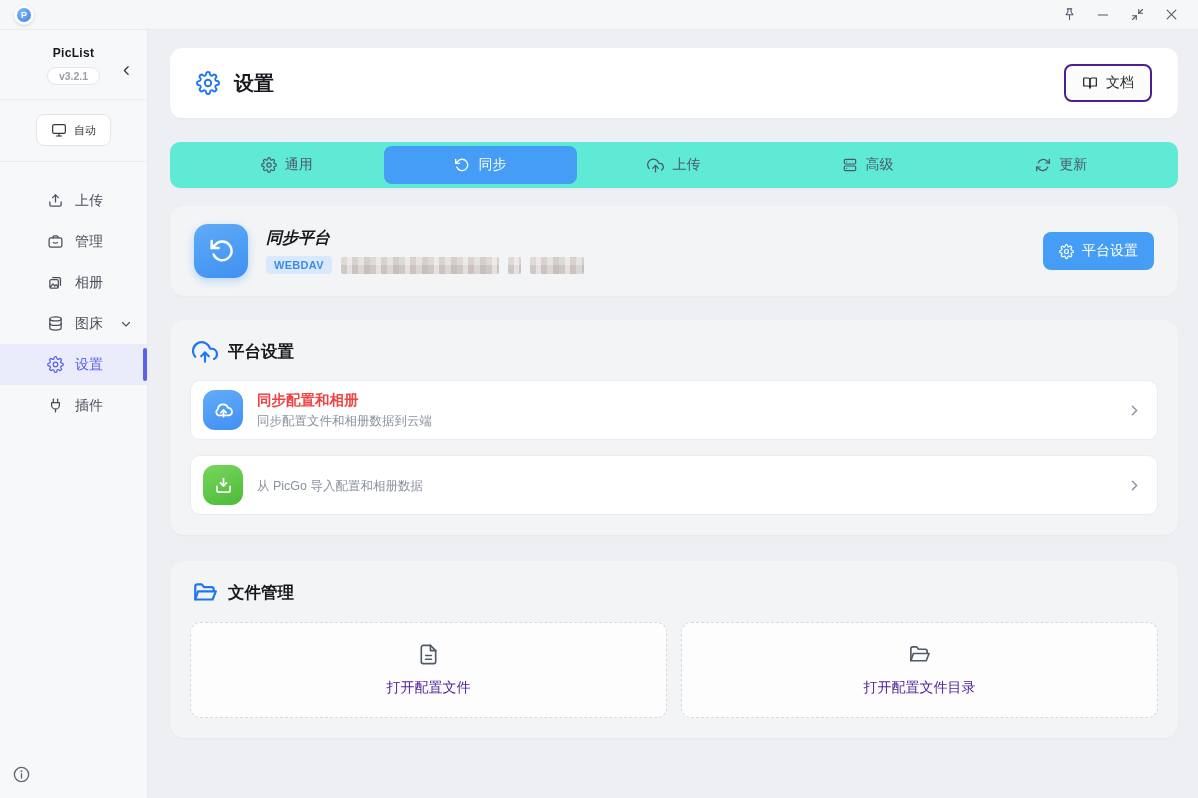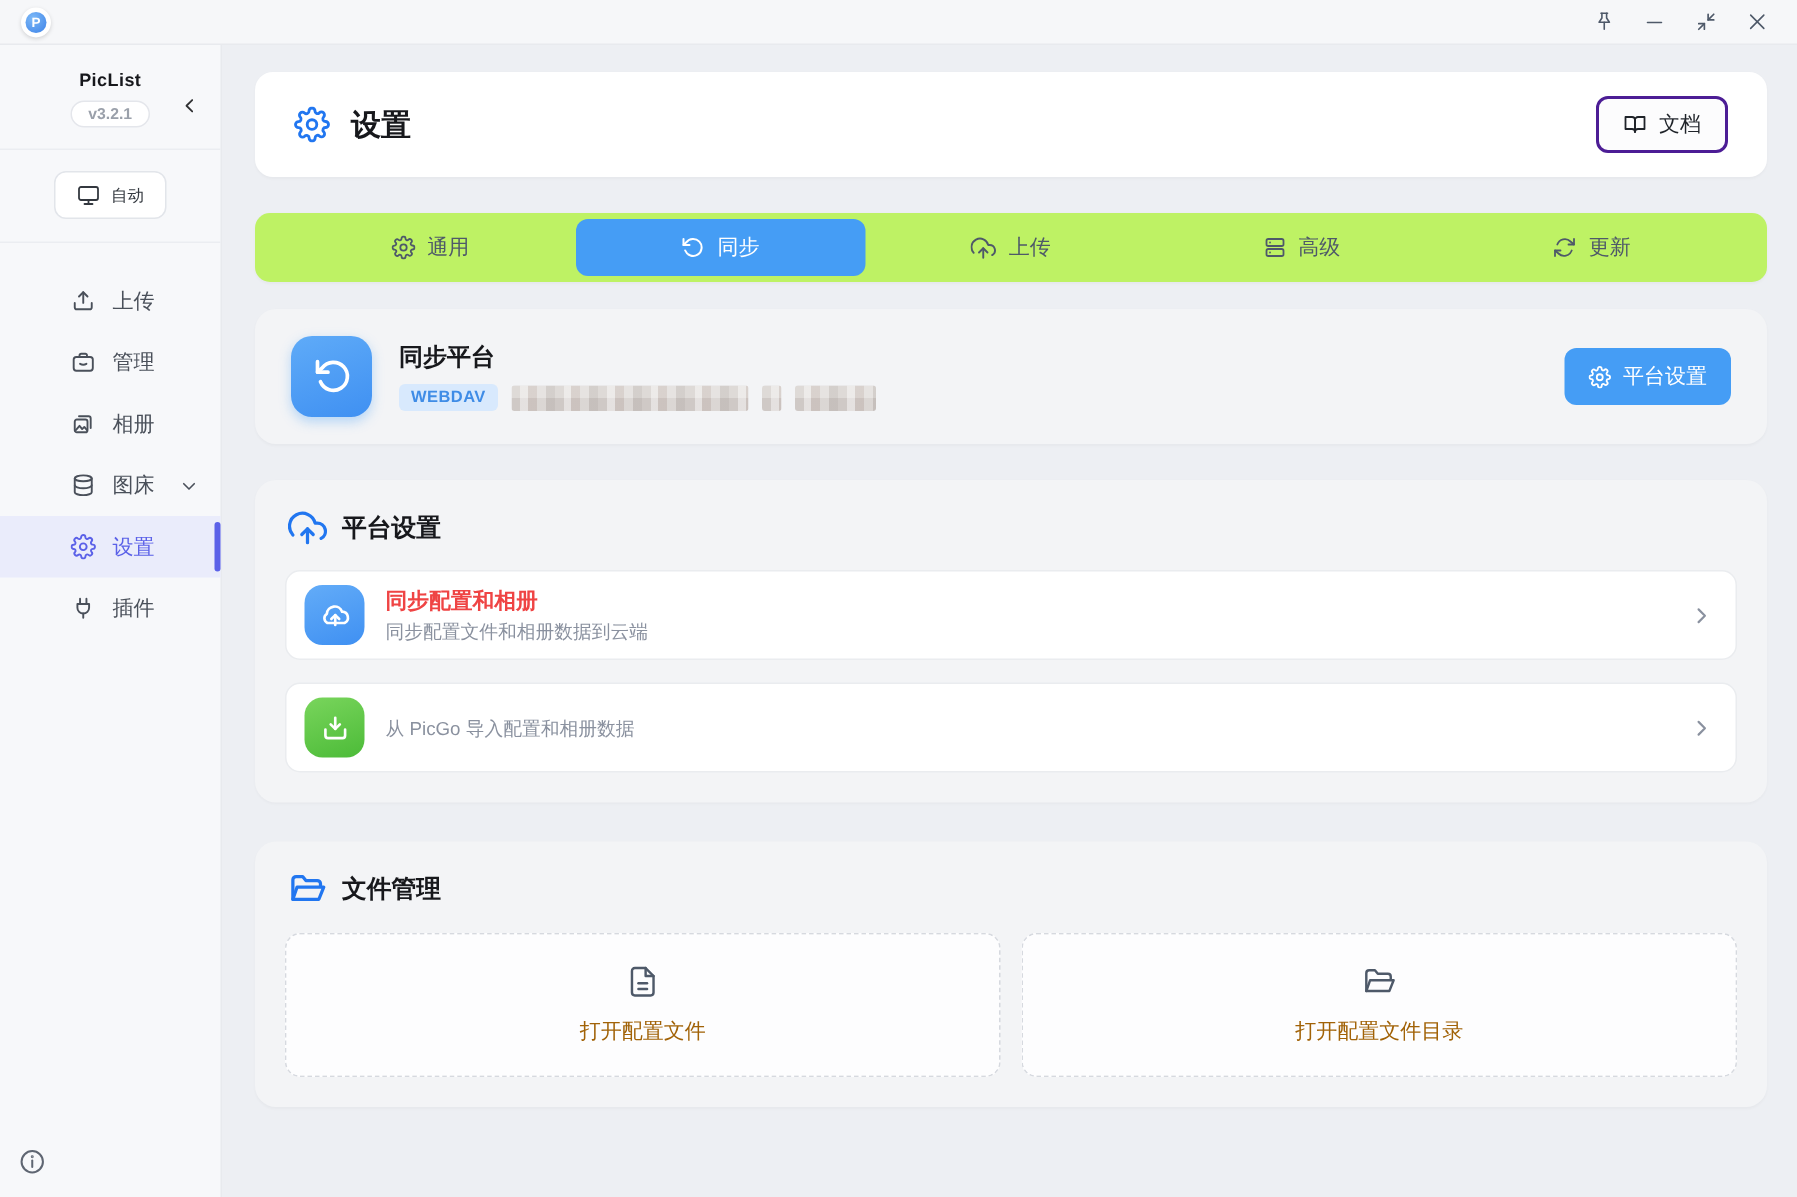--- a/index.html
+++ b/index.html
@@ -48,34 +48,34 @@
   
   .header-card { height:70px; background:#fff; border-radius:12px; display:flex;
     align-items:center; justify-content:space-between; padding:0 26px;
     box-shadow:0 1px 2px rgba(31,35,41,.03); }
   .header-left { display:flex; align-items:center; gap:14px; }
   .page-title { font-size:20px; font-weight:bold; color:#17181c; }
   .docs-btn { display:flex; align-items:center; gap:8px; background:#fcfcfd; border:2px solid #4c1d95;
     border-radius:8px; padding:8px 16px; font-size:14px; color:#1f2329; cursor:pointer; }
 
   
-  .tabbar { margin-top:24px; height:46px; background:#bef264; border-radius:10px;
+  .tabbar { margin-top:24px; height:46px; background:#5eead4; border-radius:10px;
     display:flex; align-items:center; padding:20px; box-shadow:0 1px 2px rgba(31,35,41,.03); }
   .tab { flex:1; height:38px; display:flex; align-items:center; justify-content:center; gap:8px;
     font-size:14px; color:#4e5969; border-radius:8px; cursor:pointer; }
   .tab.active { background:#459df5; color:#fff; }
 
   
   .card { background:#f3f4f6; border-radius:14px; box-shadow:0 1px 2px rgba(31,35,41,.03); }
   .platform-card { margin-top:18px; height:90px; display:flex; align-items:center; padding:0 24px; }
   .platform-icon { width:54px; height:54px; border-radius:14px; flex-shrink:0;
     background:linear-gradient(160deg,#5fabf8,#3f90f2); display:flex; align-items:center;
     justify-content:center; color:#fff; box-shadow:0 3px 8px rgba(69,157,245,.35); }
   .platform-info { margin-left:18px; flex:1; }
-  .platform-title { font-size:16px; font-weight:bold; color:#17181c; }
+  .platform-title { font-size:16px; font-weight:bold; color:#17181c;font-style:italic; }
   .platform-row { margin-top:7px; display:flex; align-items:center; gap:9px; }
   .webdav-badge { background:#d8e9fd; color:#3f8ce6; font-size:11px; font-weight:bold;
     border-radius:4px; padding:3px 8px; letter-spacing:.3px; }
   .mosaic { height:17px; border-radius:2px; display:inline-block;
     background-image:
       repeating-linear-gradient(90deg, rgba(255,255,255,0) 0 6px, rgba(255,255,255,.45) 6px 11px,
         rgba(180,150,140,.12) 11px 17px, rgba(255,255,255,.25) 17px 23px, rgba(120,110,105,.10) 23px 29px),
       repeating-linear-gradient(0deg, #cfc9c6 0 9px, #dedad7 9px 17px);
   }
   .m1 { width:158px; } .m2 { width:13px; } .m3 { width:54px; }
@@ -94,21 +94,21 @@
   .op-text { margin-left:14px; flex:1; }
   .op-title { font-size:14.5px; font-weight:bold; color:#ef4444; }
   .op-sub { margin-top:3px; font-size:12.5px; color:#8a919f; }
   .op-chevron { color:#8a919f; }
 
   .files-card { margin-top:26px; padding:19px 20px 20px 20px; }
   .files-grid { margin-top:16px; display:grid; grid-template-columns:1fr 1fr; gap:14px; }
   .file-action { height:96px; background:#fdfdfe; border:1px dashed #d6d9df; border-radius:10px;
     display:flex; flex-direction:column; align-items:center; justify-content:center; gap:13px;
     cursor:pointer; color:#4e5969; }
-  .file-action-label { font-size:14px; color:#a16207; }
+  .file-action-label { font-size:14px; color:#4c1d95; }
 </style>
 </head>
 <body>
 
 <div class="titlebar">
   <div class="logo-dot">
       <div class="inner">P</div>
     </div>
   <div class="win-controls">
     <div class="win-btn">

